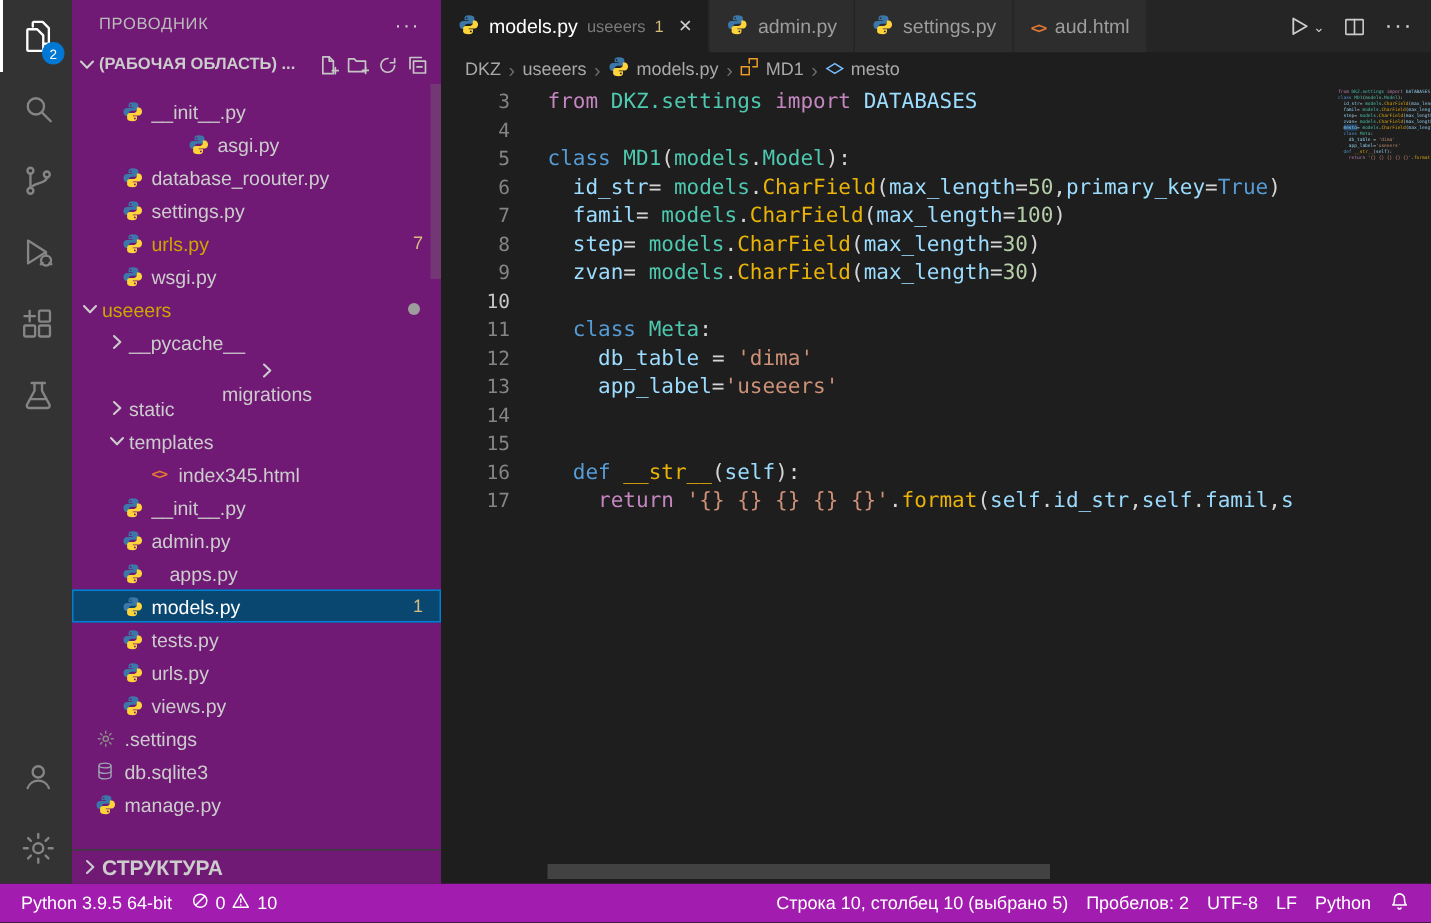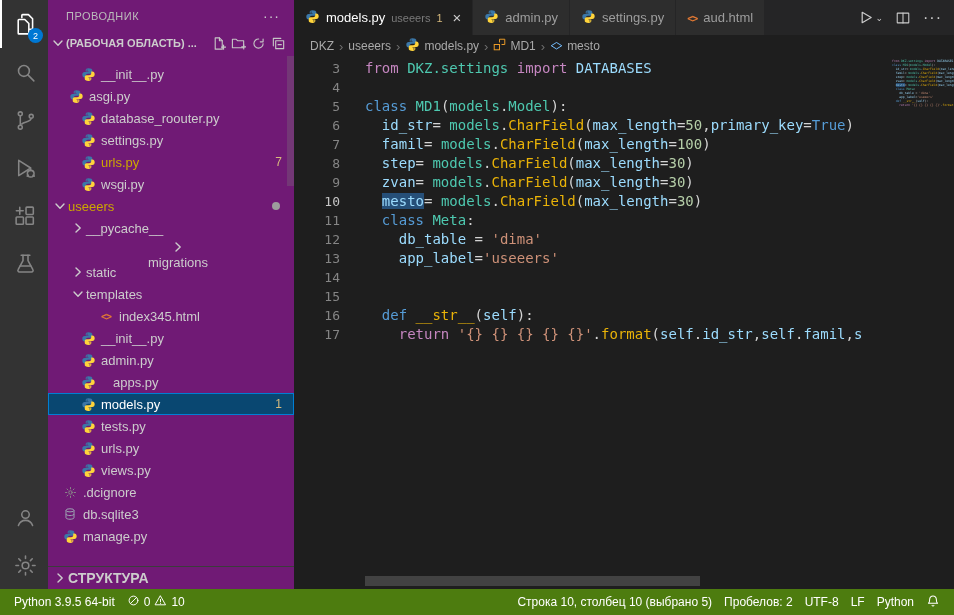--- a/index.html
+++ b/index.html
@@ -60,21 +60,21 @@
   .ln.cur{color:#c6c6c6}
   .lc{padding-left:25px;white-space:pre}
   .s-kw1{color:#c586c0}.s-kw2{color:#569cd6}.s-cls{color:#4ec9b0}.s-fn{color:#eab308}
   .s-var{color:#9cdcfe}.s-num{color:#b5cea8}.s-str{color:#ce9178}.s-pln{color:#d4d4d4}
   .s-sel{color:#9cdcfe;background:#264f78}
   .minimap{position:absolute;top:2px;right:0;width:62px;bottom:0;font-family:"DejaVu Sans Mono",monospace;
     font-size:3px;line-height:4px;overflow:hidden;padding-left:4px;opacity:.9;cursor:pointer}
   .minimap .lc{padding-left:0;white-space:pre}
   .hscroll{position:absolute;bottom:3px;left:71px;width:335px;height:10px;background:rgba(121,121,121,.4);cursor:pointer}
   
-  .statusbar{height:26px;background:#4d7c0f;display:flex;justify-content:space-between;align-items:stretch;
+  .statusbar{height:26px;background:#a21caf;display:flex;justify-content:space-between;align-items:stretch;
     color:#ffffff;font-size:12px;padding:0 8px}
   .sb-group{display:flex;align-items:center}
   .sb-item{display:flex;align-items:center;gap:4px;padding:0 6px;cursor:pointer;height:100%}
 </style>
 </head>
 <body>
 
 <div class="app">
   <div class="activitybar" id="activitybar">
       <div class="act-item active">
@@ -197,21 +197,21 @@
         <div class="file-row clipped"></div>
         <div class="file-row" style="padding-left: 32px;">
           <span class="tree-ic">
             <svg viewBox="0 0 16 16" width="15" height="15">
               <path fill="#3b77a8" d="M7.9 1.2c-2 0-2.9.9-2.9 2v1.6h3v.6H3.9C2.3 5.4 1.4 6.6 1.4 8.2c0 1.6.9 2.9 2.5 2.9h1.2V9.3c0-1.2 1-2.1 2.2-2.1h2.9c1 0 1.8-.8 1.8-1.9V3.2c0-1.1-1.3-2-4.1-2zM6.5 2.6a.66.66 0 110 1.33.66.66 0 010-1.33z"></path>
               <path fill="#ffd43b" d="M8.1 14.8c2 0 2.9-.9 2.9-2v-1.6H8v-.6h4.1c1.6 0 2.5-1.2 2.5-2.8 0-1.6-.9-2.9-2.5-2.9h-1.2v1.8c0 1.2-1 2.1-2.2 2.1H5.8c-1 0-1.8.8-1.8 1.9v2.1c0 1.1 1.3 2 4.1 2zm1.4-1.4a.66.66 0 110-1.33.66.66 0 010 1.33z"></path>
             </svg>
           </span>
           <span>__init__.py</span>
         </div>
-        <div class="file-row" style="padding-left: 20px;">
+        <div class="file-row" style="padding-left: 32px; margin-left: 44px;">
           <span class="tree-ic">
             <svg viewBox="0 0 16 16" width="15" height="15">
               <path fill="#3b77a8" d="M7.9 1.2c-2 0-2.9.9-2.9 2v1.6h3v.6H3.9C2.3 5.4 1.4 6.6 1.4 8.2c0 1.6.9 2.9 2.5 2.9h1.2V9.3c0-1.2 1-2.1 2.2-2.1h2.9c1 0 1.8-.8 1.8-1.9V3.2c0-1.1-1.3-2-4.1-2zM6.5 2.6a.66.66 0 110 1.33.66.66 0 010-1.33z"></path>
               <path fill="#ffd43b" d="M8.1 14.8c2 0 2.9-.9 2.9-2v-1.6H8v-.6h4.1c1.6 0 2.5-1.2 2.5-2.8 0-1.6-.9-2.9-2.5-2.9h-1.2v1.8c0 1.2-1 2.1-2.2 2.1H5.8c-1 0-1.8.8-1.8 1.9v2.1c0 1.1 1.3 2 4.1 2zm1.4-1.4a.66.66 0 110-1.33.66.66 0 010 1.33z"></path>
             </svg>
           </span>
           <span>asgi.py</span>
         </div>
         <div class="file-row" style="padding-left: 32px;">
           <span class="tree-ic">
@@ -361,21 +361,21 @@
           </span>
           <span>views.py</span>
         </div>
         <div class="file-row" style="padding-left: 14px;">
           <span class="tree-ic">
             <svg viewBox="0 0 24 24" width="13" height="13" fill="none" stroke="#8a8a8a" stroke-width="1.8" stroke-linecap="round">
               <circle cx="12" cy="12" r="3.2"></circle>
               <path d="M12 2.8v2.5M12 18.7v2.5M2.8 12h2.5M18.7 12h2.5M5.5 5.5l1.8 1.8M16.7 16.7l1.8 1.8M18.5 5.5l-1.8 1.8M7.3 16.7l-1.8 1.8"></path>
             </svg>
           </span>
-          <span>.dcignore</span>
+          <span>.settings</span>
         </div>
         <div class="file-row" style="padding-left: 14px;">
           <span class="tree-ic">
             <svg viewBox="0 0 16 16" width="14" height="14" fill="none" stroke="#9da5b4" stroke-width="1.1">
               <ellipse cx="8" cy="3.8" rx="4.6" ry="1.8"></ellipse>
               <path d="M3.4 3.8v8.4c0 1 2.1 1.8 4.6 1.8s4.6-.8 4.6-1.8V3.8"></path>
               <path d="M3.4 8c0 1 2.1 1.8 4.6 1.8s4.6-.8 4.6-1.8"></path>
             </svg>
           </span>
           <span>db.sqlite3</span>
@@ -508,21 +508,20 @@
           <div class="cl">
             <span class="ln">8</span>
             <span class="lc"><span class="s-pln">  </span><span class="s-var">step</span><span class="s-pln">= </span><span class="s-cls">models</span><span class="s-pln">.</span><span class="s-fn">CharField</span><span class="s-pln">(</span><span class="s-var">max_length</span><span class="s-pln">=</span><span class="s-num">30</span><span class="s-pln">)</span></span>
           </div>
           <div class="cl">
             <span class="ln">9</span>
             <span class="lc"><span class="s-pln">  </span><span class="s-var">zvan</span><span class="s-pln">= </span><span class="s-cls">models</span><span class="s-pln">.</span><span class="s-fn">CharField</span><span class="s-pln">(</span><span class="s-var">max_length</span><span class="s-pln">=</span><span class="s-num">30</span><span class="s-pln">)</span></span>
           </div>
           <div class="cl">
             <span class="ln cur">10</span>
-            <span class="lc"><span class="s-pln">  </span><span class="s-sel">mesto</span><span class="s-pln">= </span><span class="s-cls">models</span><span class="s-pln">.</span><span class="s-fn">CharField</span><span class="s-pln">(</span><span class="s-var">max_length</span><span class="s-pln">=</span><span class="s-num">30</span><span class="s-pln">)</span></span>
           </div>
           <div class="cl">
             <span class="ln">11</span>
             <span class="lc"><span class="s-pln">  </span><span class="s-kw2">class </span><span class="s-cls">Meta</span><span class="s-pln">:</span></span>
           </div>
           <div class="cl">
             <span class="ln">12</span>
             <span class="lc"><span class="s-pln">    </span><span class="s-var">db_table</span><span class="s-pln"> = </span><span class="s-str">'dima'</span></span>
           </div>
           <div class="cl">

